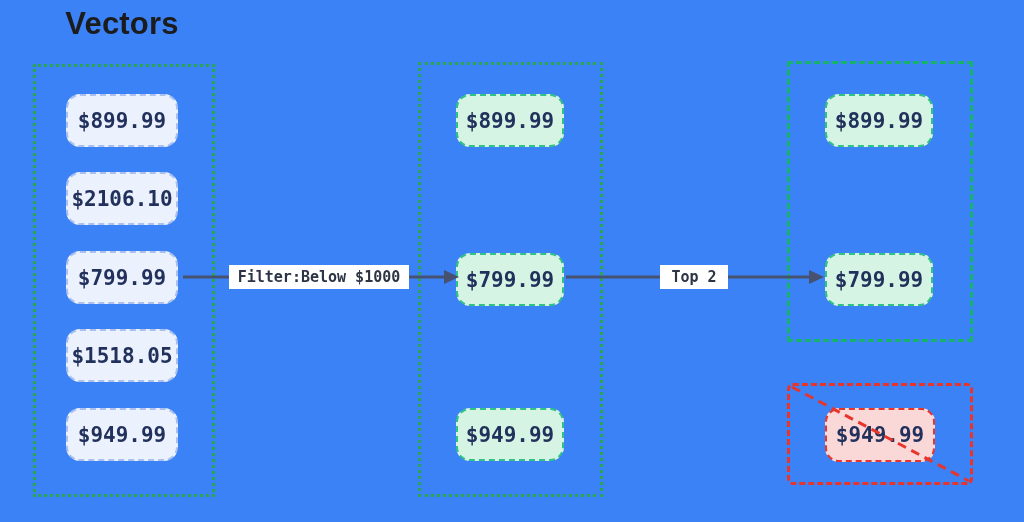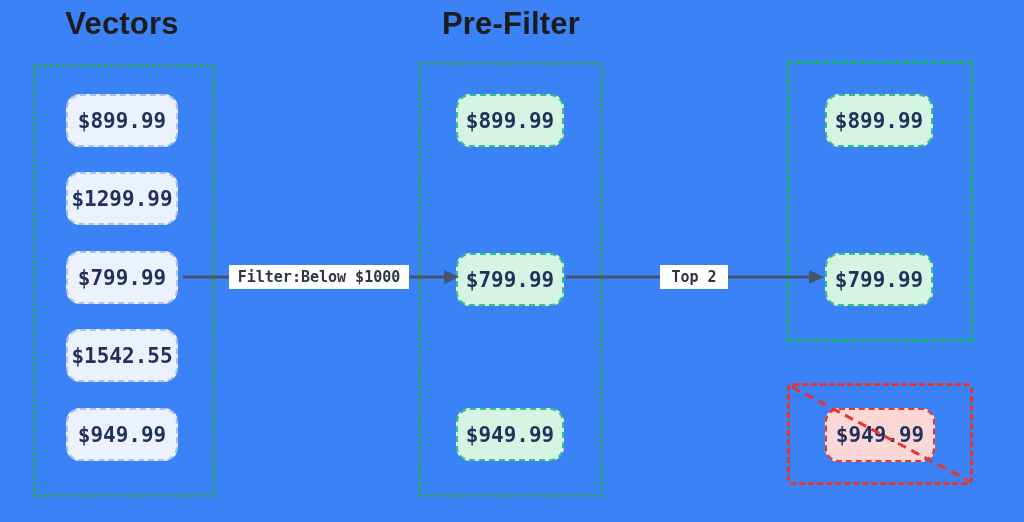--- a/index.html
+++ b/index.html
@@ -88,27 +88,26 @@
     font-size: 15px;
     fill: #2d3446;
   }
 </style>
 </head>
 <body>
 
 <div class="canvas">
 
   <div class="col-title title-vectors">Vectors</div>
-  <div class="col-title title-prefilter">Pre-Filter</div>
 
   <div class="box dotted-green box-vectors">
     <div class="tag blue v1">$899.99</div>
-    <div class="tag blue v2">$1299.99</div>
+    <div class="tag blue v2">$2106.10</div>
     <div class="tag blue v3">$799.99</div>
-    <div class="tag blue v4">$1542.55</div>
+    <div class="tag blue v4">$1518.05</div>
     <div class="tag blue v5">$949.99</div>
   </div>
 
   <div class="box dotted-green box-prefilter">
     <div class="tag green m1">$899.99</div>
     <div class="tag green m2">$799.99</div>
     <div class="tag green m3">$949.99</div>
   </div>
 
   <div class="box dashed-green box-search">

